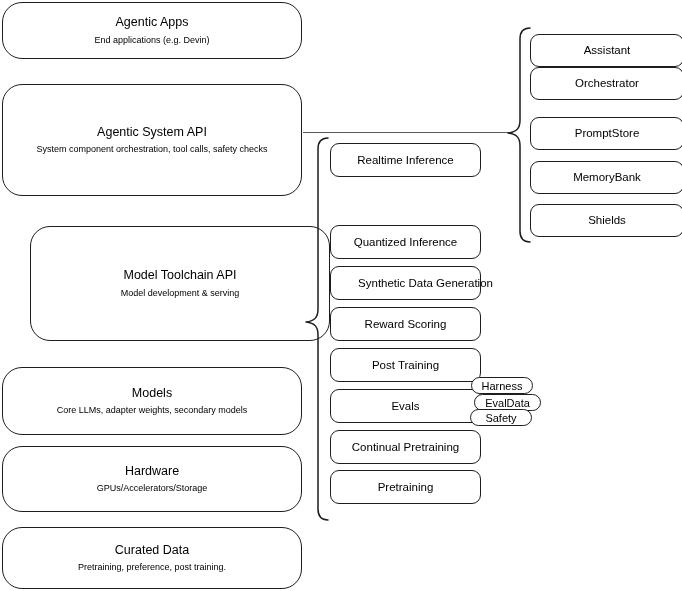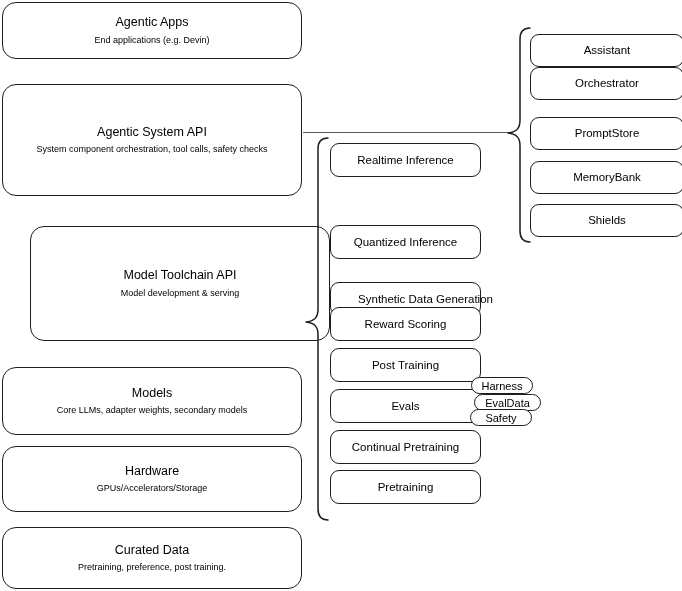--- a/index.html
+++ b/index.html
@@ -39,21 +39,21 @@
     white-space: nowrap;
   }
   .box .sub {
     font-size: 9px;
     color: #000000;
     margin-top: 4px;
     white-space: nowrap;
   }
 
   
-  .stack-box { left: 2px; width: 300px; }
+  .stack-box { left: 2px; width: 300px; border-radius: 20px; }
 
   
   .cap-box {
     left: 330px;
     width: 151px;
     height: 34px;
     border-radius: 9px;
     border-width: 1.5px;
   }
   .cap-box .title { font-size: 11.5px; }
@@ -158,21 +158,21 @@
                C 14 212, 17 216, 24 216" fill="none" stroke="#1d1d1d" stroke-width="1.5" stroke-linecap="round" stroke-linejoin="round"></path>
     </svg>
   </div>
 
   <div class="box cap-box" style="top:143px;">
     <div class="title">Realtime Inference</div>
   </div>
   <div class="box cap-box" style="top:225px;">
     <div class="title">Quantized Inference</div>
   </div>
-  <div class="box cap-box" style="top:282px;padding-left:40px;">
+  <div class="box cap-box" style="top:266px;padding-left:40px;">
     <div class="title">Synthetic Data Generation</div>
   </div>
   <div class="box cap-box" style="top:307px;">
     <div class="title">Reward Scoring</div>
   </div>
   <div class="box cap-box" style="top:348px;">
     <div class="title">Post Training</div>
   </div>
   <div class="box cap-box" style="top:389px;">
     <div class="title">Evals</div>

